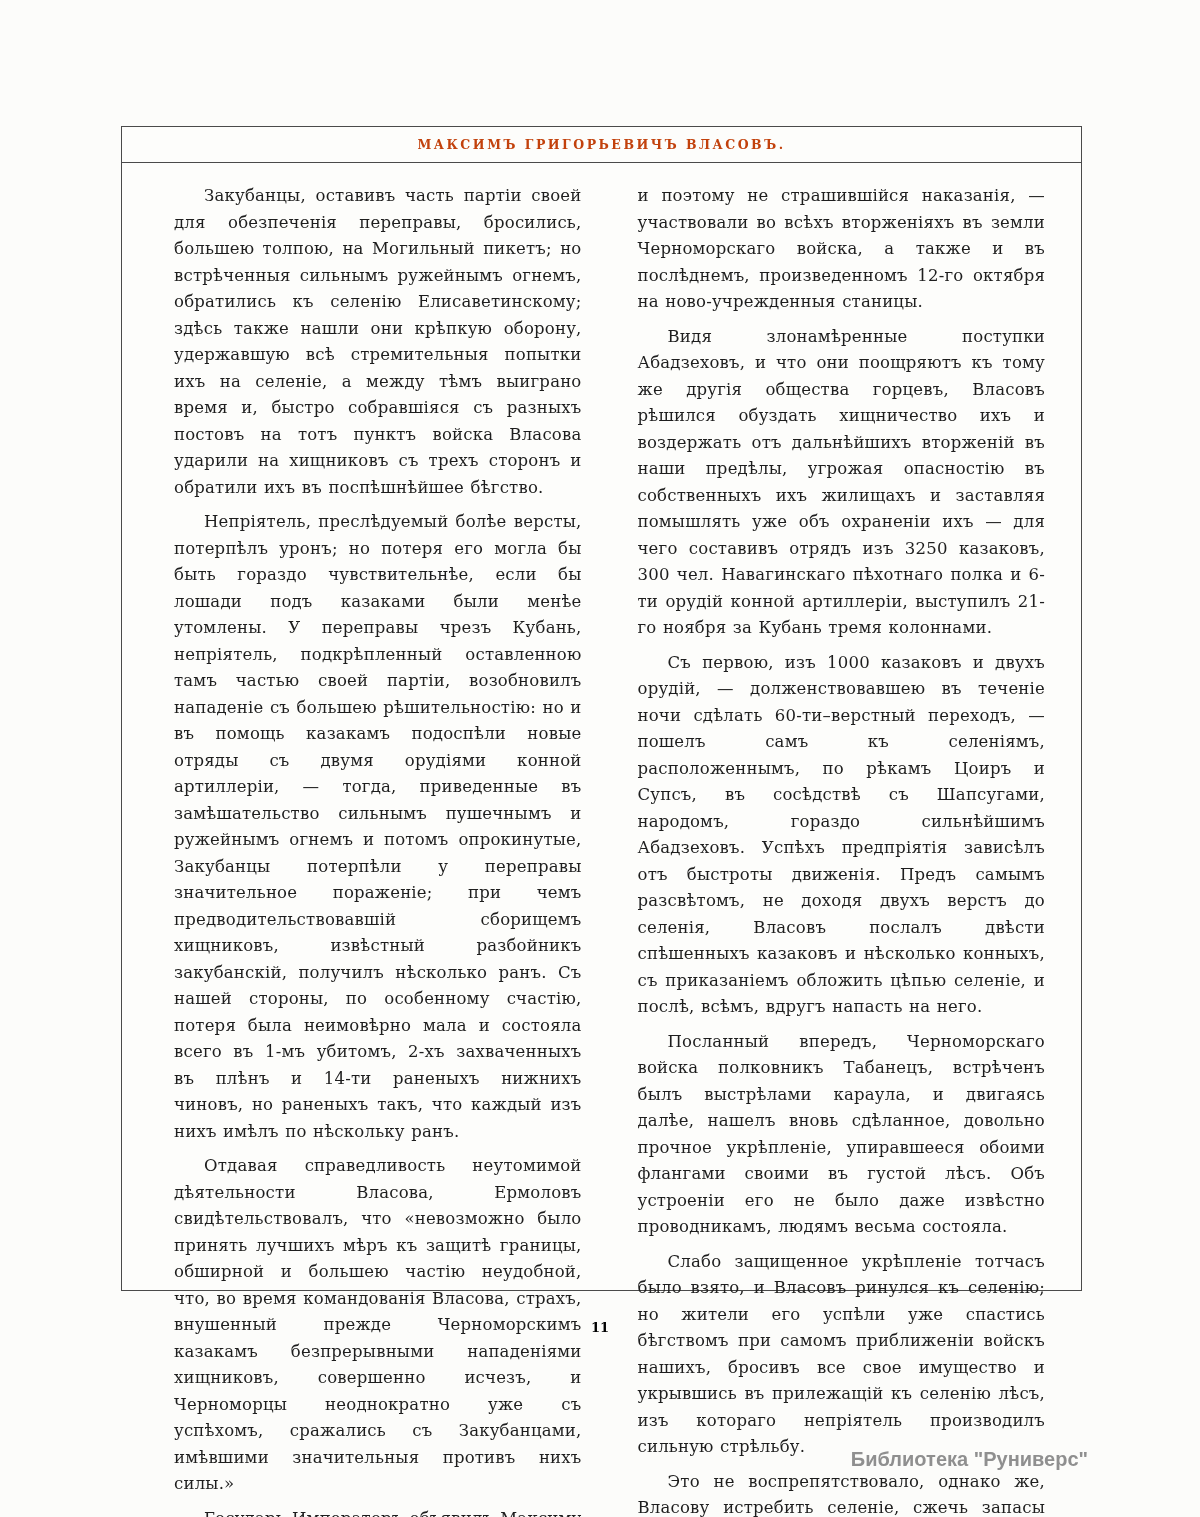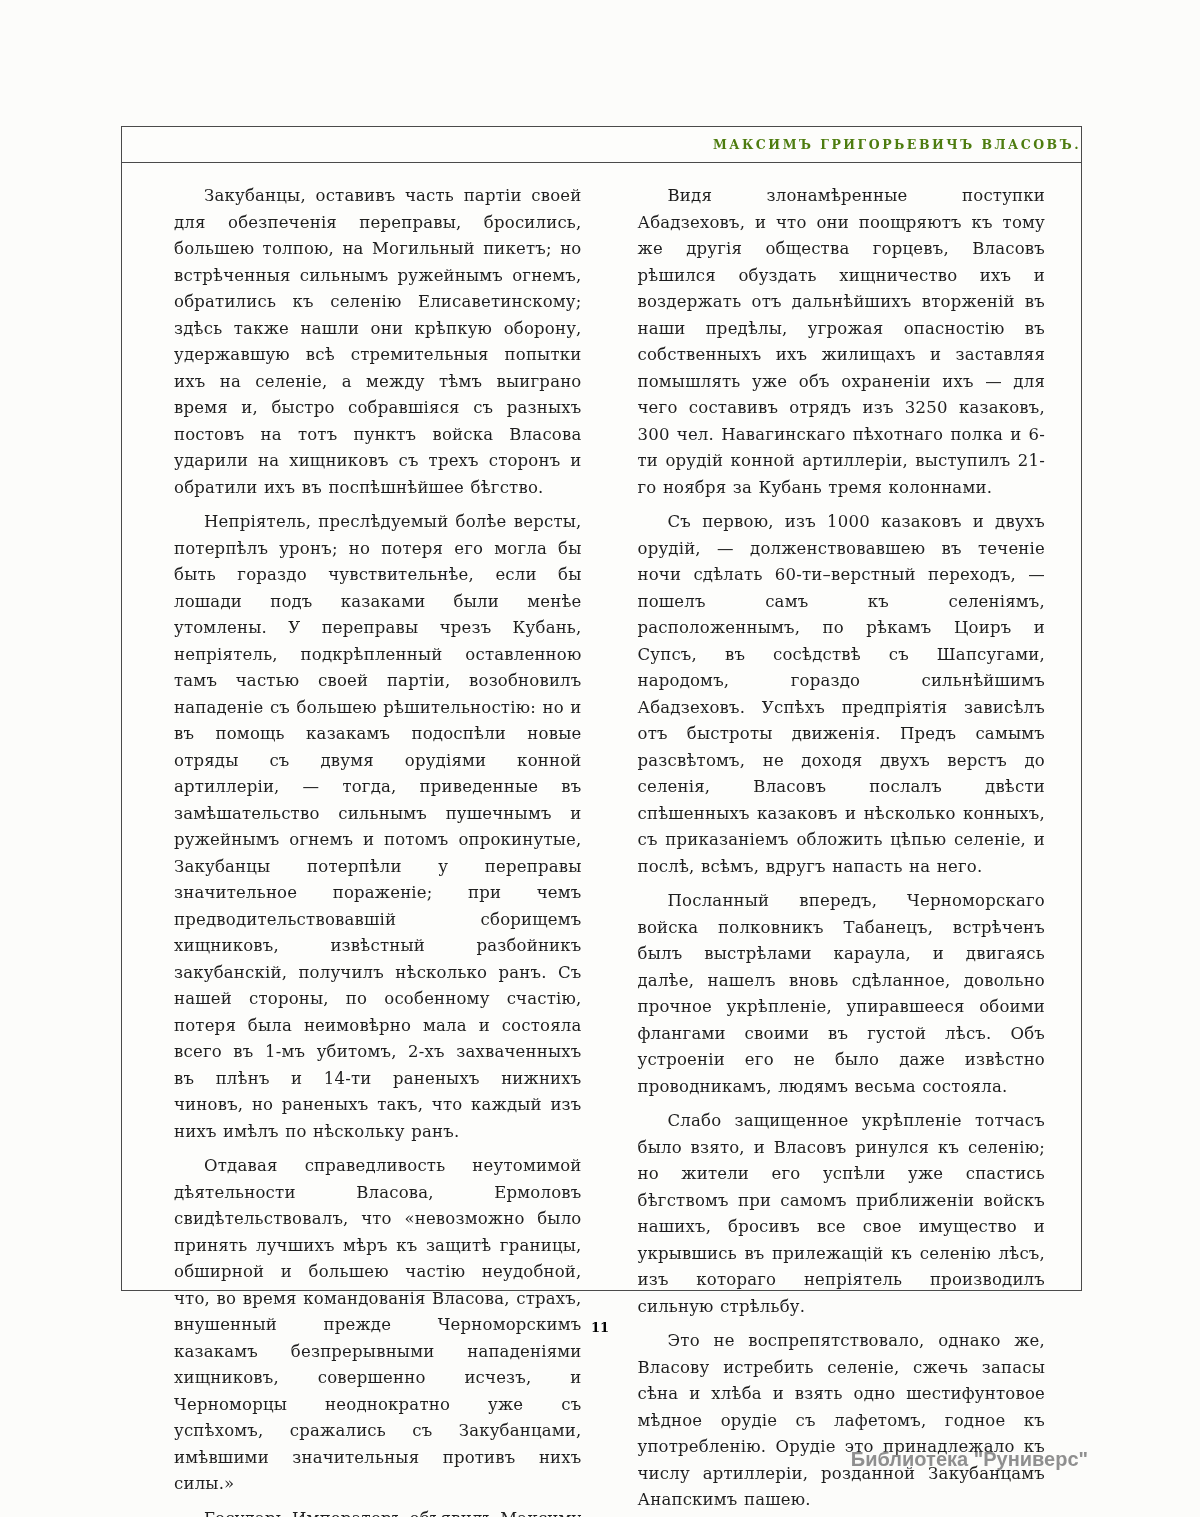--- a/index.html
+++ b/index.html
@@ -22,26 +22,26 @@
     top: 126px;
     width: 961px;
     height: 1165px;
     border: 1px solid #4a4a4a;
     background: #fdfdfb;
     box-sizing: border-box;
   }
   .running-header {
     height: 35px;
     line-height: 35px;
-    text-align: right;
+    text-align: center;
     font-size: 12.5px;
     font-weight: bold;
     letter-spacing: 2.5px;
     border-bottom: 1px solid #4a4a4a;
-    color: #4d7c0f;
+    color: #c2410c;
   }
   .columns {
     display: flex;
     gap: 40px;
     padding: 20px 36px 0 36px;
   }
   .col {
     width: 424px;
     text-align: justify;
     font-size: 16.5px;
@@ -91,20 +91,21 @@
 
       <div class="col">
         <p class="para">Закубанцы, оставивъ часть партіи своей для обезпеченія переправы, бросились, большею толпою, на Могильный пикетъ; но встрѣченныя сильнымъ ружейнымъ огнемъ, обратились къ селенію Елисаветинскому; здѣсь также нашли они крѣпкую оборону, удержавшую всѣ стремительныя попытки ихъ на селеніе, а между тѣмъ выиграно время и, быстро собравшіяся съ разныхъ постовъ на тотъ пунктъ войска Власова ударили на хищниковъ съ трехъ сторонъ и обратили ихъ въ поспѣшнѣйшее бѣгство.</p>
         <p class="para">Непріятель, преслѣдуемый болѣе версты, потерпѣлъ уронъ; но потеря его могла бы быть гораздо чувствительнѣе, если бы лошади подъ казаками были менѣе утомлены. У переправы чрезъ Кубань, непріятель, подкрѣпленный оставленною тамъ частью своей партіи, возобновилъ нападеніе съ большею рѣшительностію: но и въ помощь казакамъ подоспѣли новые отряды съ двумя орудіями конной артиллеріи, — тогда, приведенные въ замѣшательство сильнымъ пушечнымъ и ружейнымъ огнемъ и потомъ опрокинутые, Закубанцы потерпѣли у переправы значительное пораженіе; при чемъ предводительствовавшій сборищемъ хищниковъ, извѣстный разбойникъ закубанскій, получилъ нѣсколько ранъ. Съ нашей стороны, по особенному счастію, потеря была неимовѣрно мала и состояла всего въ 1-мъ убитомъ, 2-хъ захваченныхъ въ плѣнъ и 14-ти раненыхъ нижнихъ чиновъ, но раненыхъ такъ, что каждый изъ нихъ имѣлъ по нѣскольку ранъ.</p>
         <p class="para">Отдавая справедливость неутомимой дѣятельности Власова, Ермоловъ свидѣтельствовалъ, что «невозможно было принять лучшихъ мѣръ къ защитѣ границы, обширной и большею частію неудобной, что, во время командованія Власова, страхъ, внушенный прежде Черноморскимъ казакамъ безпрерывными нападеніями хищниковъ, совершенно исчезъ, и Черноморцы неоднократно уже съ успѣхомъ, сражались съ Закубанцами, имѣвшими значительныя противъ нихъ силы.»</p>
         <p class="para">Государь Императоръ объявилъ Максиму Григорьевичу, за дѣло 12-го октября, Монаршее благоволеніе.</p>
 
       </div>
 
       <div class="col">
+        <p class="para no-indent">и поэтому не страшившійся наказанія, — участвовали во всѣхъ вторженіяхъ въ земли Черноморскаго войска, а также и въ послѣднемъ, произведенномъ 12-го октября на ново-учрежденныя станицы.</p>
         <p class="para">Видя злонамѣренные поступки Абадзеховъ, и что они поощряютъ къ тому же другія общества горцевъ, Власовъ рѣшился обуздать хищничество ихъ и воздержать отъ дальнѣйшихъ вторженій въ наши предѣлы, угрожая опасностію въ собственныхъ ихъ жилищахъ и заставляя помышлять уже объ охраненіи ихъ — для чего составивъ отрядъ изъ 3250 казаковъ, 300 чел. Навагинскаго пѣхотнаго полка и 6-ти орудій конной артиллеріи, выступилъ 21-го ноября за Кубань тремя колоннами.</p>
         <p class="para">Съ первою, изъ 1000 казаковъ и двухъ орудій, — долженствовавшею въ теченіе ночи сдѣлать 60-ти–верстный переходъ, — пошелъ самъ къ селеніямъ, расположеннымъ, по рѣкамъ Цоиръ и Супсъ, въ сосѣдствѣ съ Шапсугами, народомъ, гораздо сильнѣйшимъ Абадзеховъ. Успѣхъ предпріятія зависѣлъ отъ быстроты движенія. Предъ самымъ разсвѣтомъ, не доходя двухъ верстъ до селенія, Власовъ послалъ двѣсти спѣшенныхъ казаковъ и нѣсколько конныхъ, съ приказаніемъ обложить цѣпью селеніе, и послѣ, всѣмъ, вдругъ напасть на него.</p>
         <p class="para">Посланный впередъ, Черноморскаго войска полковникъ Табанецъ, встрѣченъ былъ выстрѣлами караула, и двигаясь далѣе, нашелъ вновь сдѣланное, довольно прочное укрѣпленіе, упиравшееся обоими флангами своими въ густой лѣсъ. Объ устроеніи его не было даже извѣстно проводникамъ, людямъ весьма состояла.</p>
         <p class="para">Слабо защищенное укрѣпленіе тотчасъ было взято, и Власовъ ринулся къ селенію; но жители его успѣли уже спастись бѣгствомъ при самомъ приближеніи войскъ нашихъ, бросивъ все свое имущество и укрывшись въ прилежащій къ селенію лѣсъ, изъ котораго непріятель производилъ сильную стрѣльбу.</p>
         <p class="para">Это не воспрепятствовало, однако же, Власову истребить селеніе, сжечь запасы сѣна и хлѣба и взять одно шестифунтовое мѣдное орудіе съ лафетомъ, годное къ употребленію. Орудіе это принадлежало къ числу артиллеріи, розданной Закубанцамъ Анапскимъ пашею.</p>
       </div>
 
     </div>
   </div>
 

